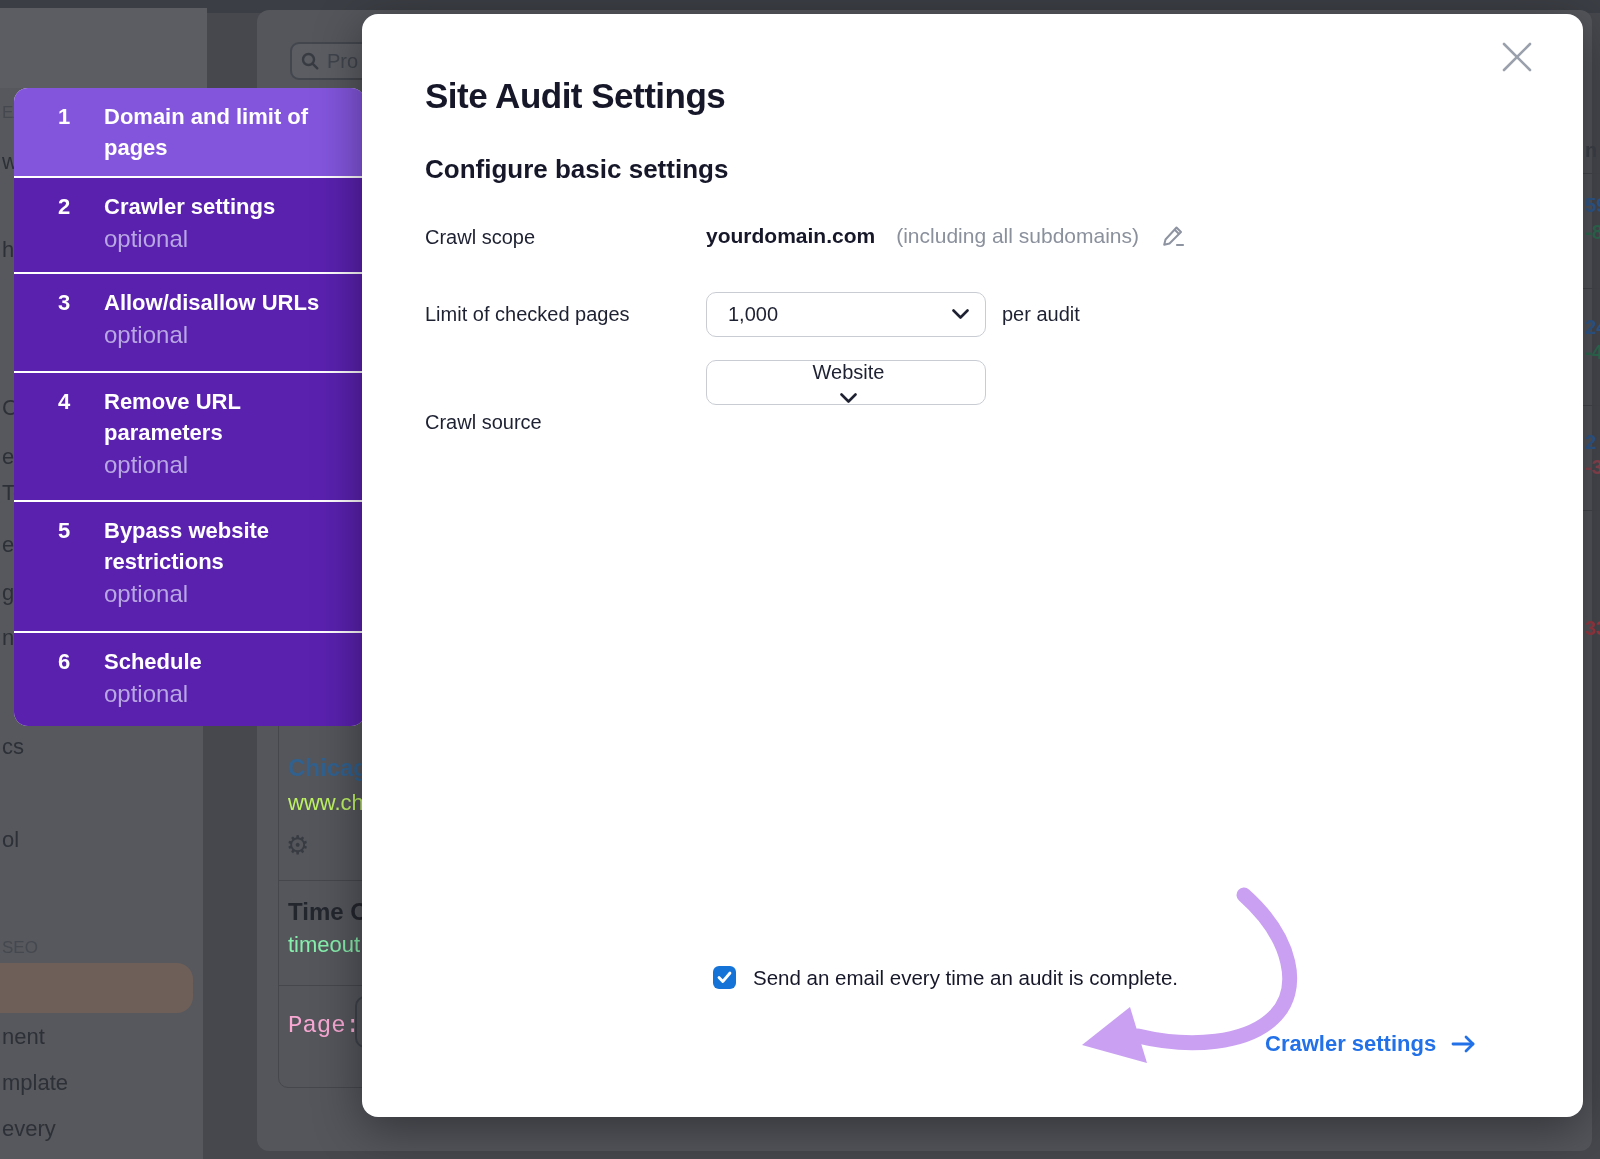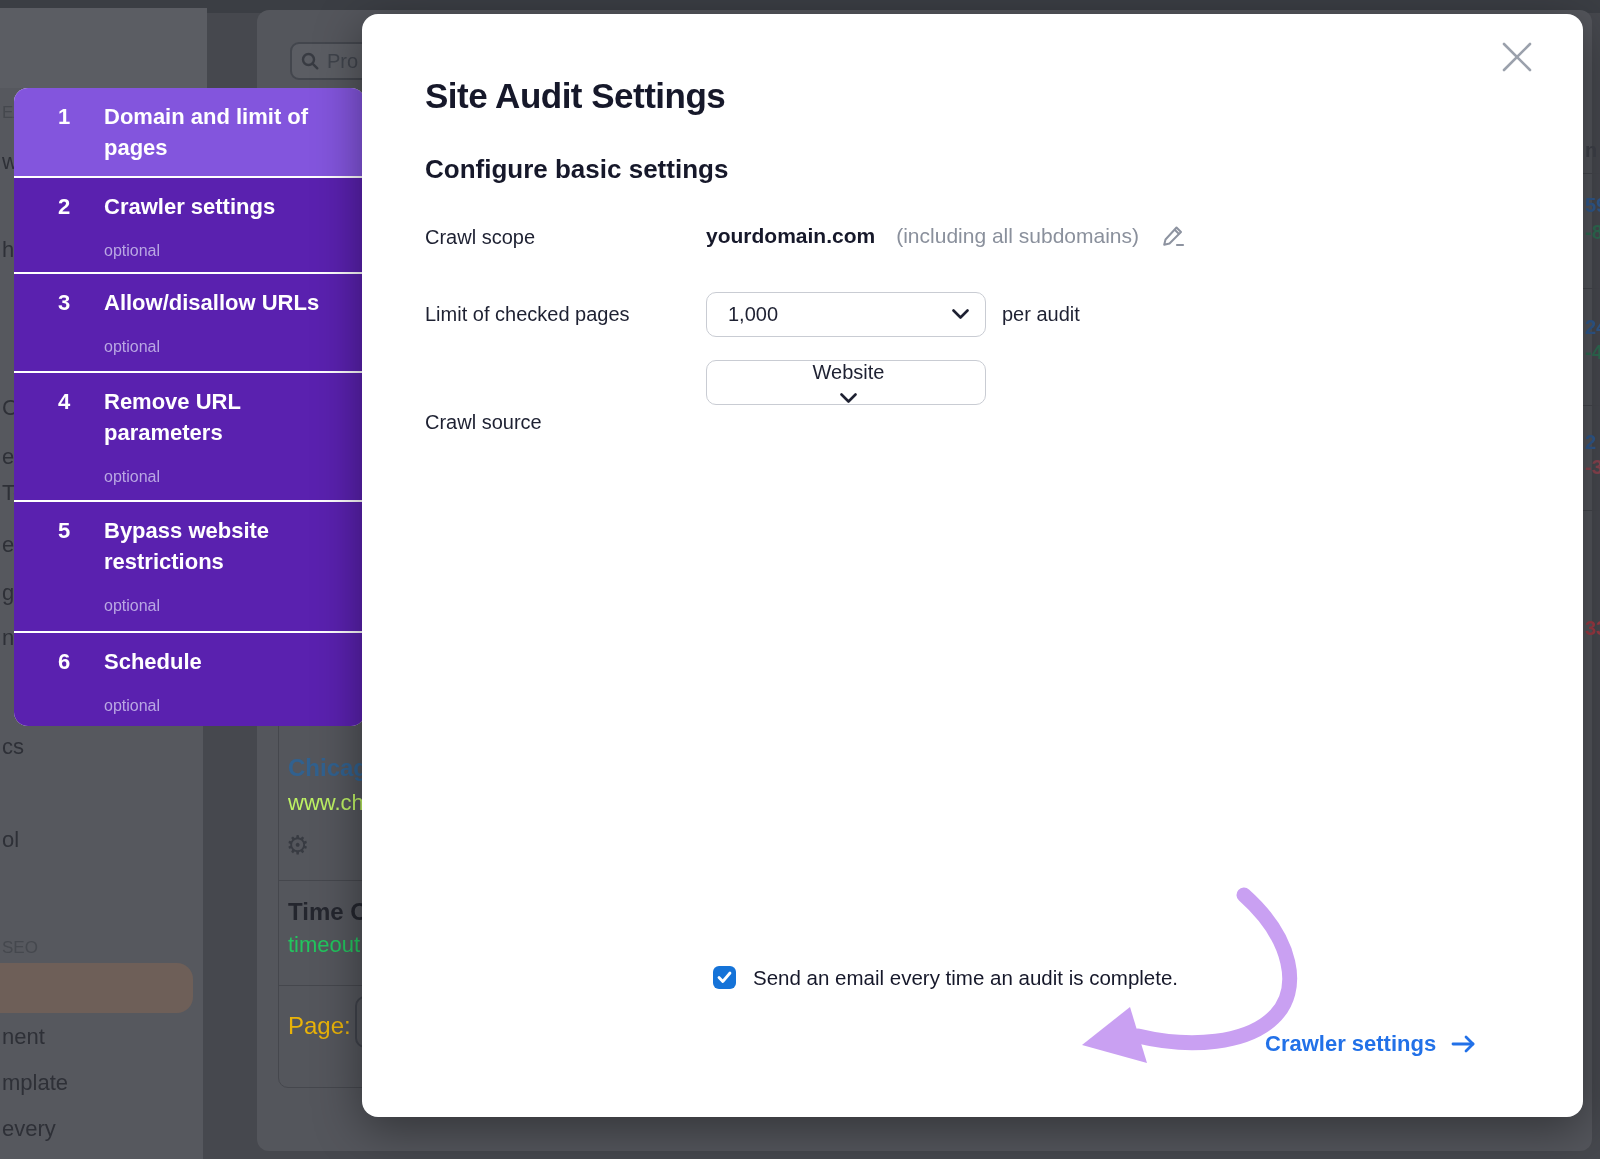--- a/index.html
+++ b/index.html
@@ -18,32 +18,32 @@
   .bg-card{left:257px;top:10px;width:1335px;height:1141px;background:#54565c;border-radius:12px;}
   .bg-search{left:290px;top:42px;width:86px;height:38px;border:2px solid #43464d;border-radius:9px;
              background:#5b5d63;display:flex;align-items:center;padding-left:9px;box-sizing:border-box;}
   .bg-search-text{font-size:20px;color:#3f434b;margin-left:8px;}
   .bg-inner-card{left:278px;top:716px;width:332px;height:370px;border:1px solid #45474d;border-radius:10px;}
   .bg-link{left:288px;top:754px;font-size:24px;font-weight:700;color:#31618f;}
   .bg-url{left:288px;top:790px;font-size:22px;color:#bef264;}
   .bg-gear{left:286px;top:832px;font-size:26px;color:#383b42;line-height:26px;}
   .bg-div{background:#45474d;height:1px;}
   .bg-row2-title{left:288px;top:898px;font-size:24px;font-weight:700;color:#24262e;}
-  .bg-row2-sub{left:288px;top:932px;font-size:22px;color:#22c55e;}
-  .bg-page-label{left:288px;top:1012px;font-size:24px;color:#eab308;}
+  .bg-row2-sub{left:288px;top:932px;font-size:22px;color:#86efac;}
+  .bg-page-label{left:288px;top:1012px;font-size:24px;color:#f9a8d4;font-family:Liberation Mono, monospace;}
   .bg-page-input{left:355px;top:996px;width:220px;height:48px;border:2px solid #3f424a;border-radius:10px;}
 
   
   .steps{left:14px;top:88px;width:351px;z-index:5;background:#fff;border-radius:14px;
          display:flex;flex-direction:column;gap:2px;overflow:hidden;}
   .step{background:#5a21af;display:flex;box-sizing:border-box;padding:13px 16px 0 0;cursor:pointer;}
   .step.active{background:#8355dd;}
   .step-num{width:46px;padding-left:44px;flex:none;font-size:22px;font-weight:700;color:#fff;line-height:31px;}
   .step-title{flex:1;font-size:22px;font-weight:700;color:#fff;line-height:31px;}
-  .step-opt{font-size:16px;font-weight:400;color:#b9a7e3;margin-top:20px;}
+  .step-opt{font-size:24px;font-weight:400;color:#b9a7e3;margin-top:3px;}
 
   
   .modal{left:362px;top:14px;width:1221px;height:1103px;background:#fff;border-radius:16px;z-index:10;
          box-shadow:0 12px 48px rgba(0,0,0,.4);}
   .close-btn{left:1138px;top:26px;width:34px;height:34px;cursor:pointer;}
   .m-title{left:63px;top:62px;font-size:35px;font-weight:700;color:#16182a;letter-spacing:-.5px;}
   .m-sub{left:63px;top:140px;font-size:26px;font-weight:700;color:#16182a;}
   .f-label{font-size:20px;color:#1e2132;}
   .scope-val{left:344px;top:209px;font-size:21px;color:#16182a;display:flex;align-items:center;gap:21px;}
   .scope-note{color:#8a909c;font-weight:400;}

